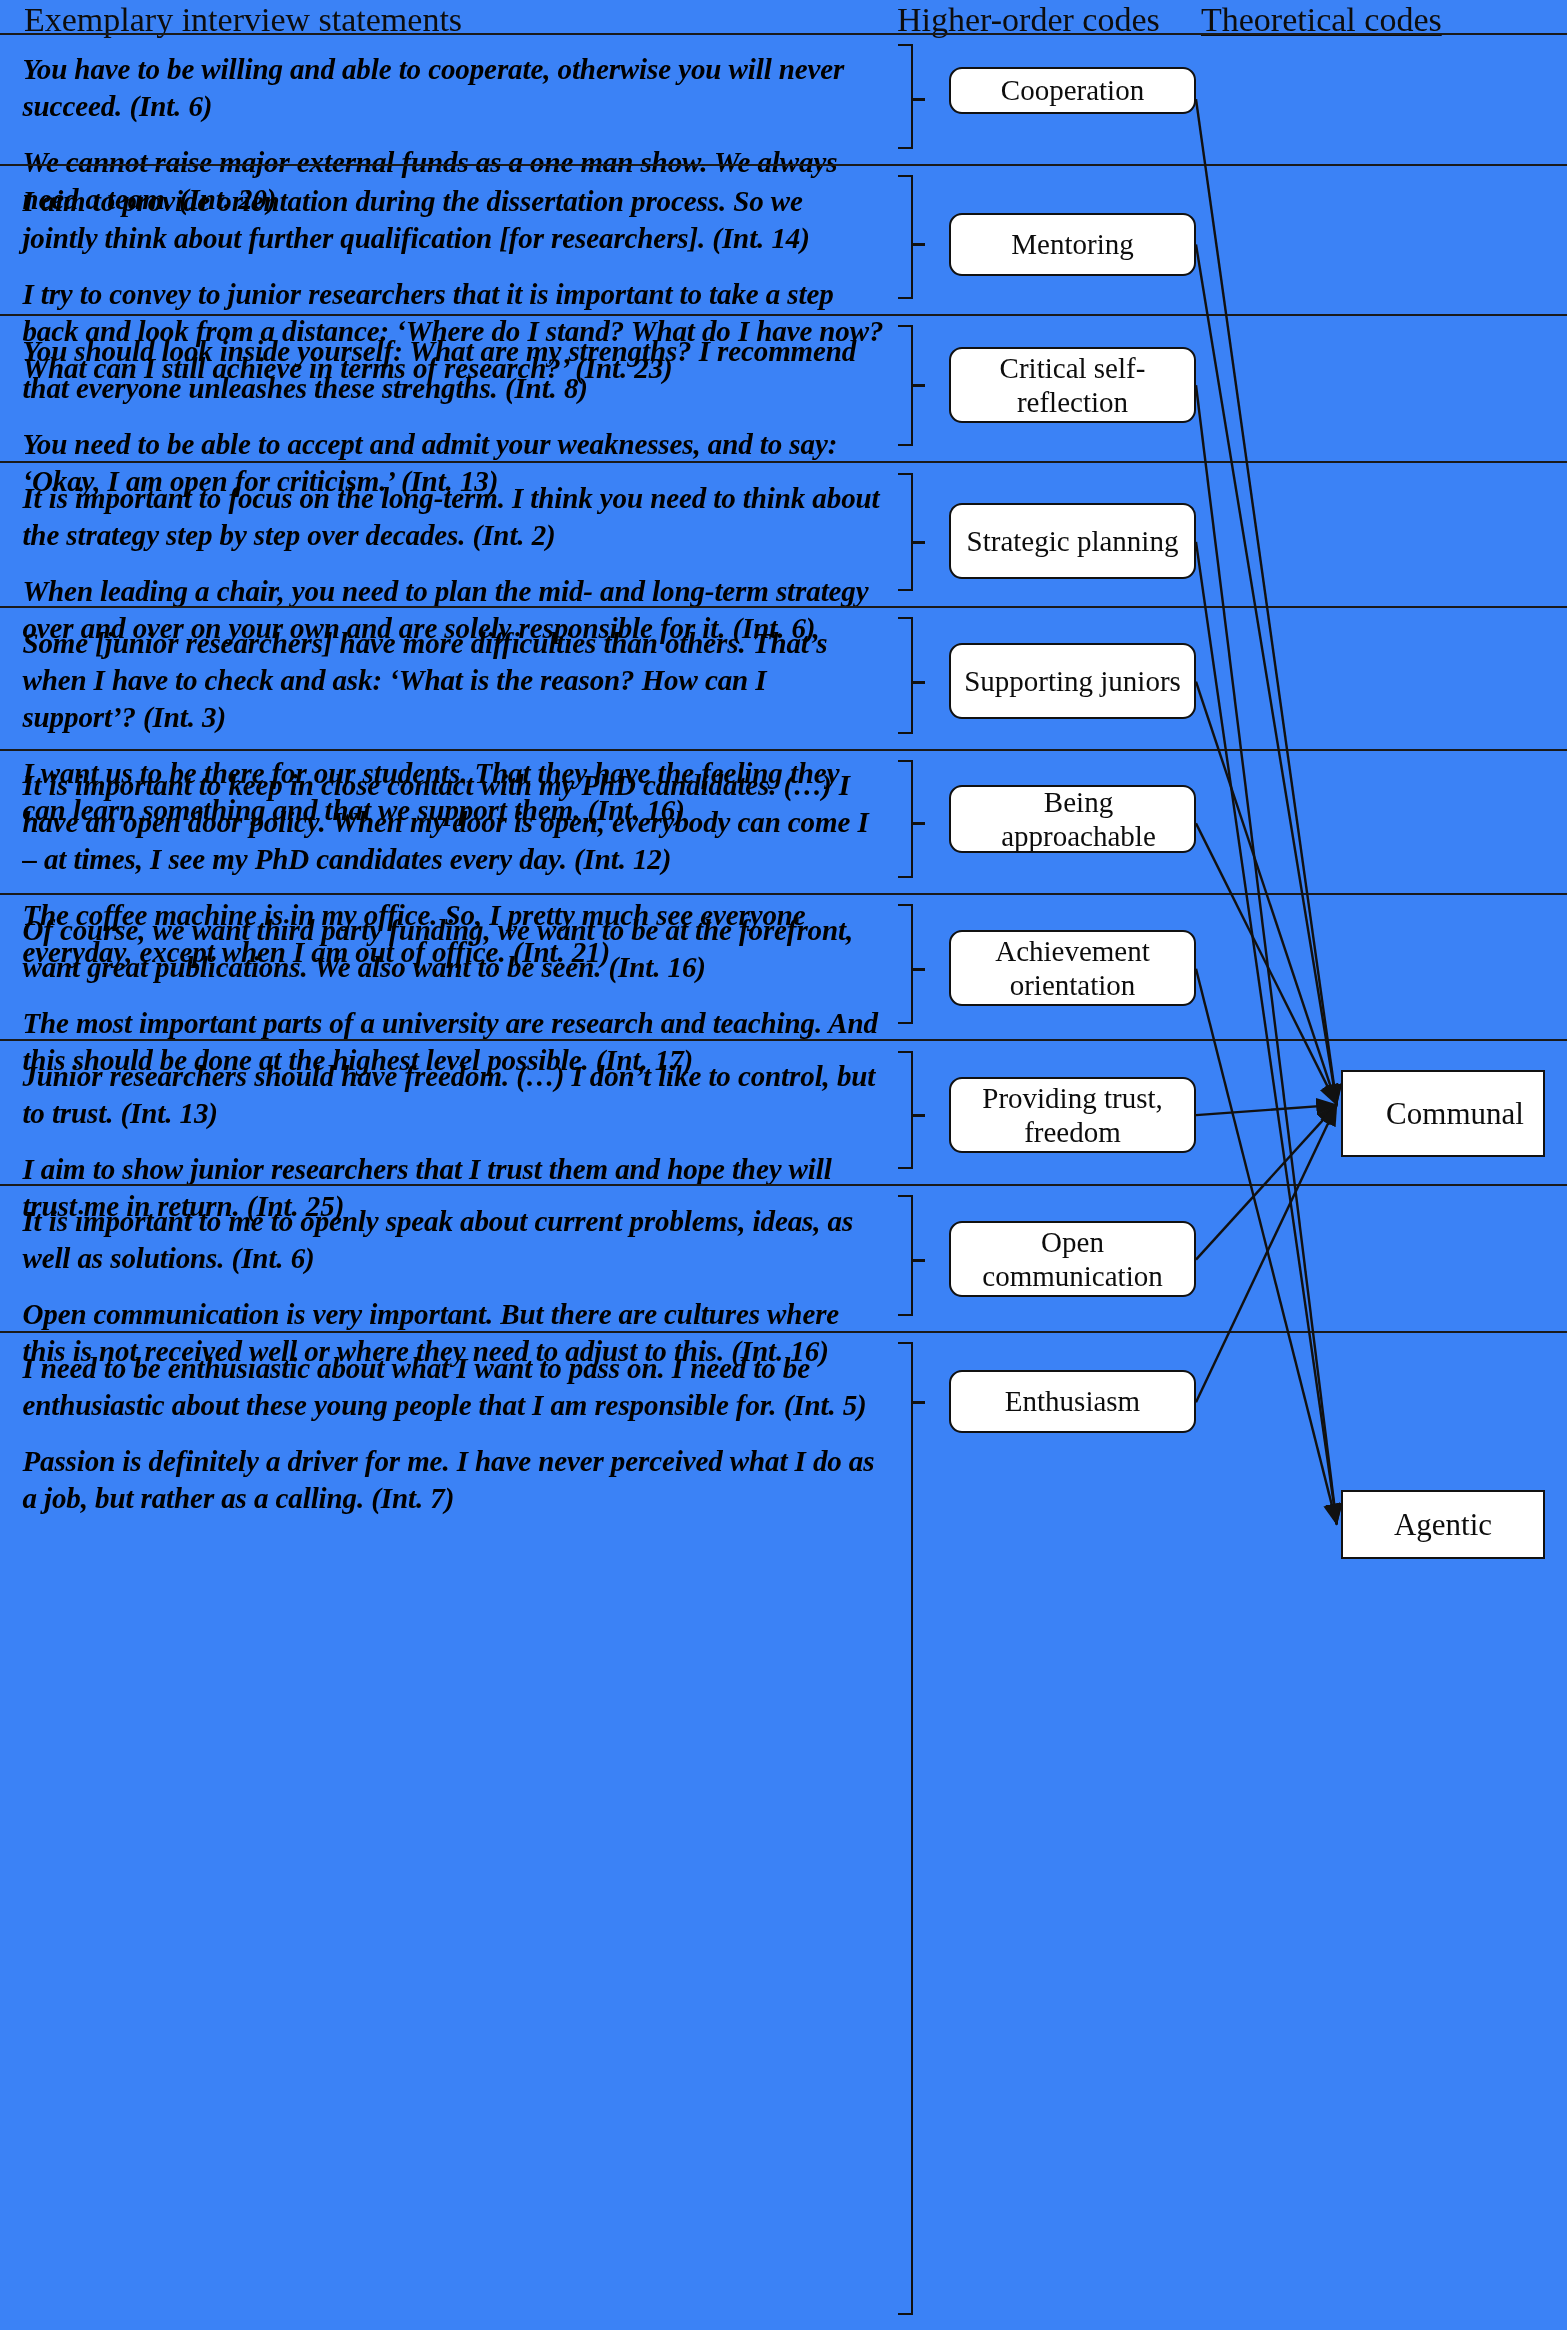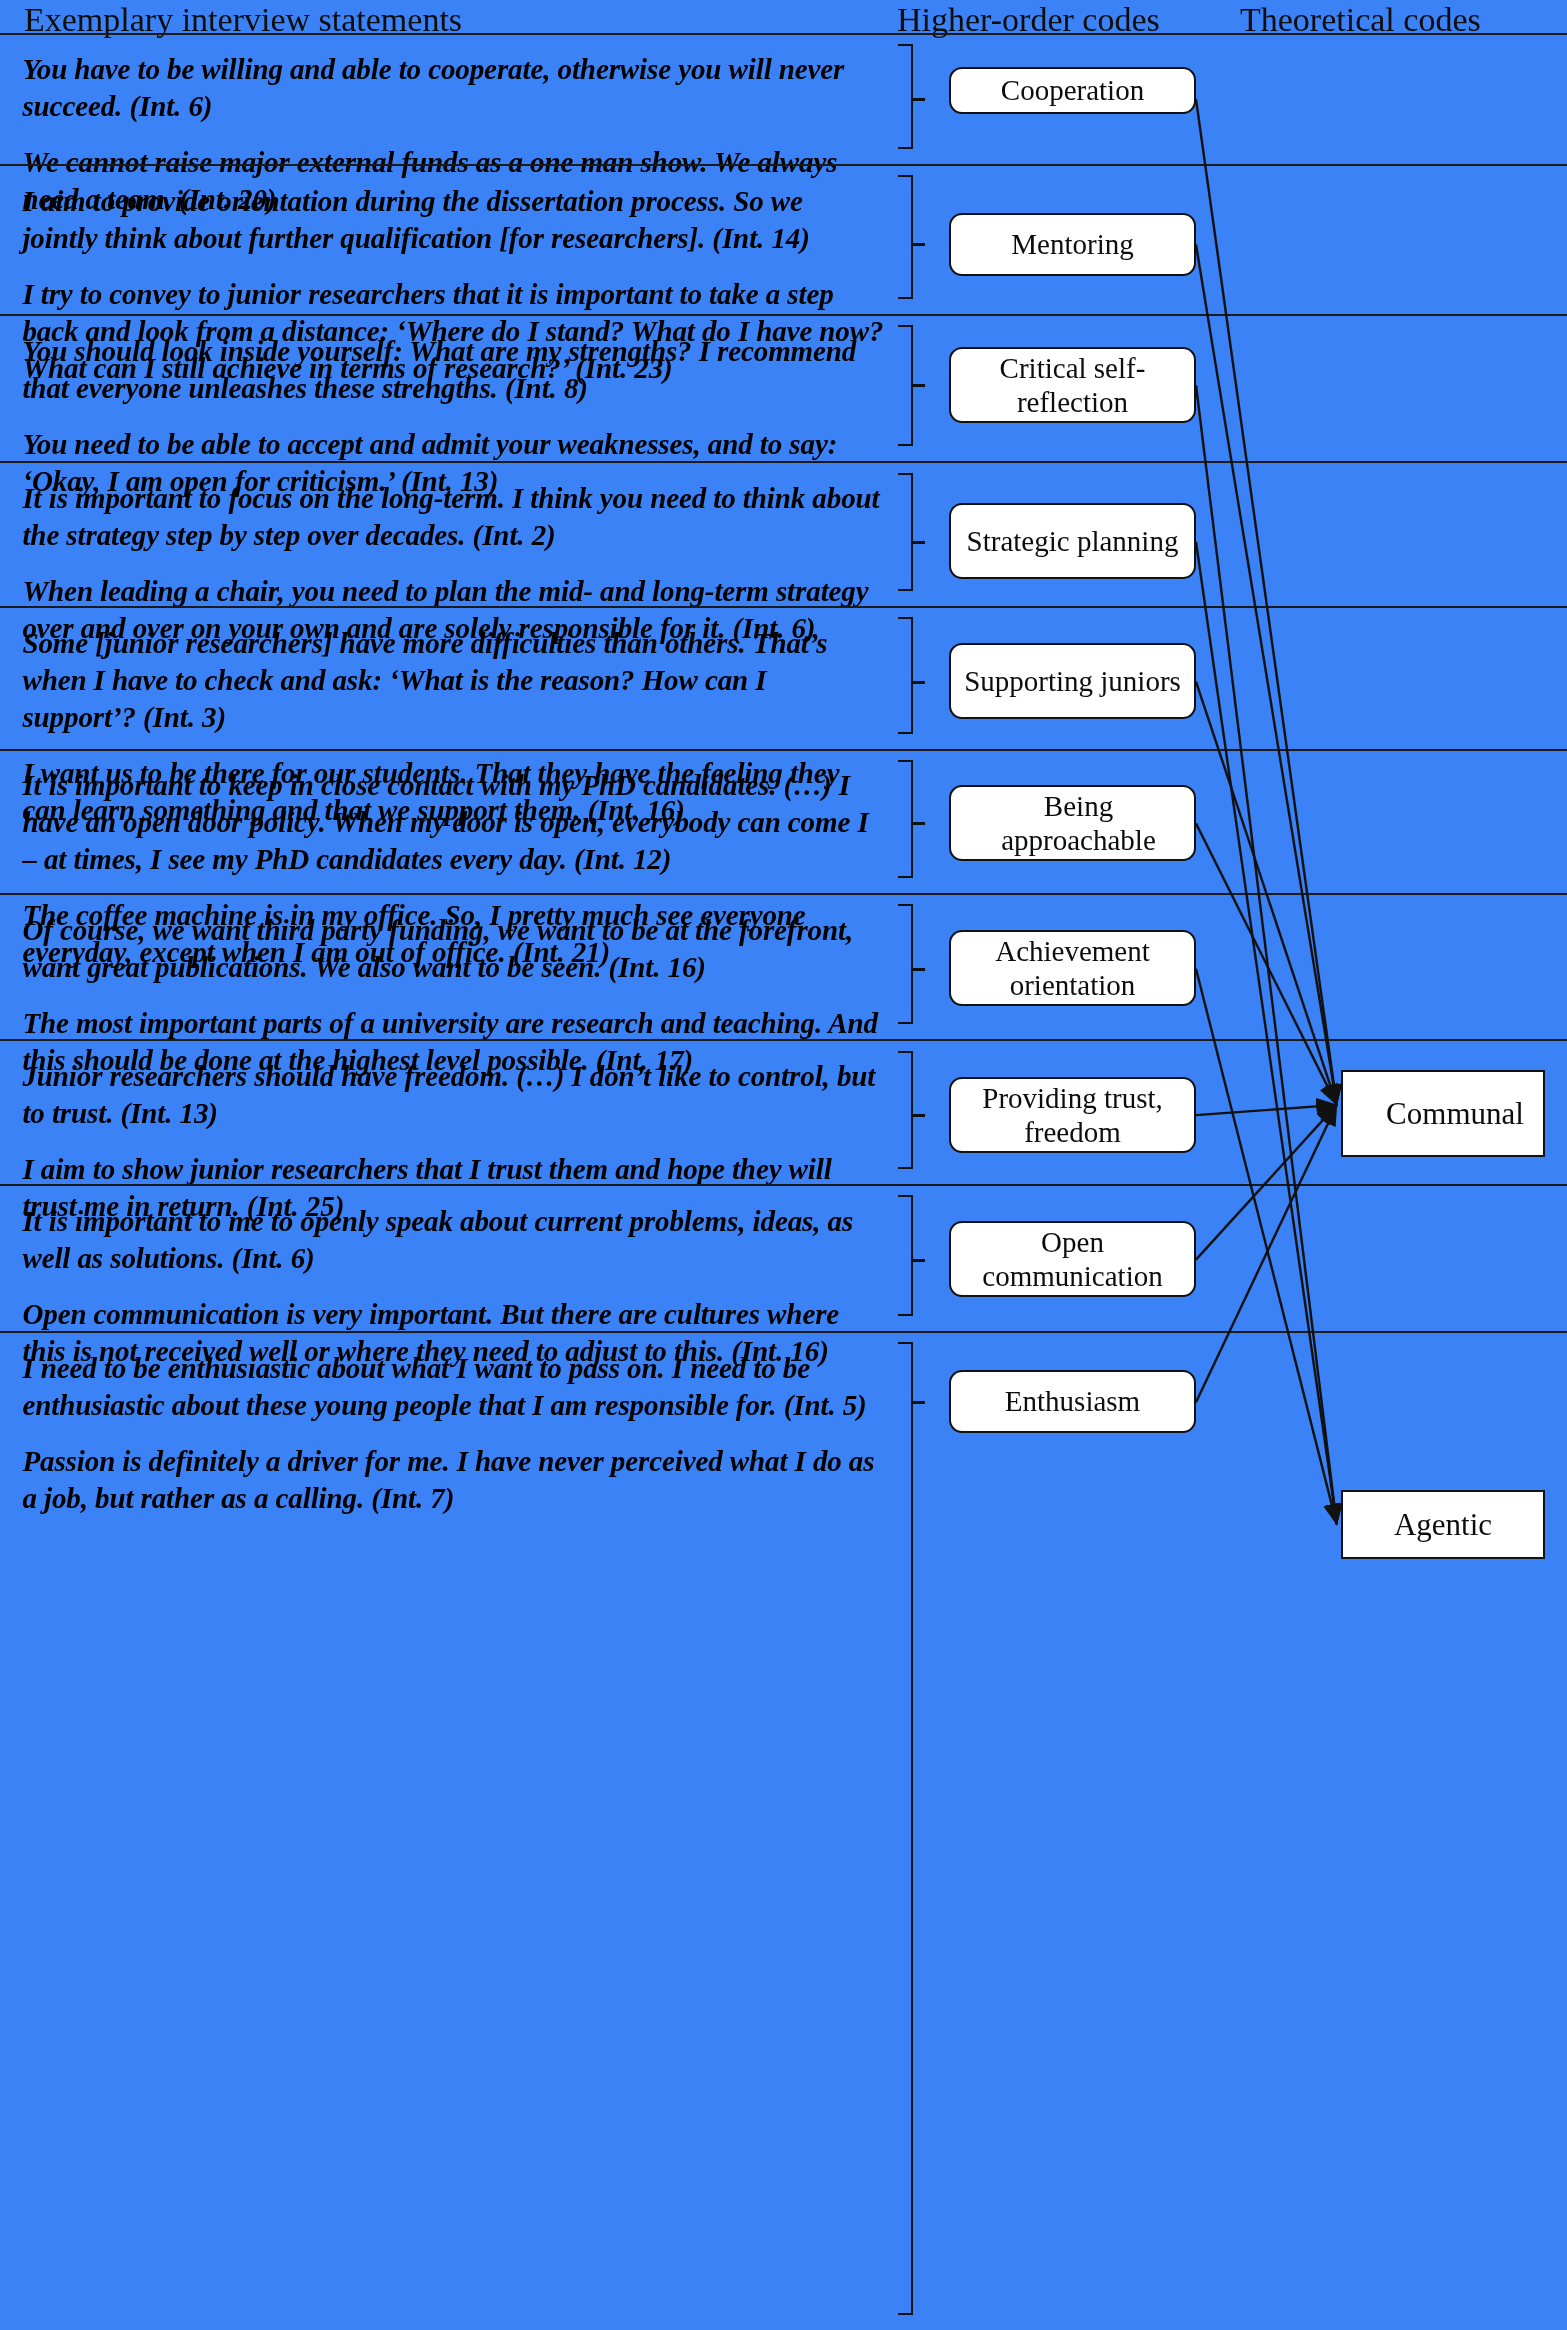--- a/index.html
+++ b/index.html
@@ -22,21 +22,21 @@
   
   .col-header {
     position: absolute;
     font-size: 34px;
     line-height: 1.05;
     white-space: nowrap;
     color: #0d0d0d;
   }
   #hdr-statements { left: 24px;  top: 1.9px; }
   #hdr-higher     { left: 897px; top: 1.9px; }
-  #hdr-theory     { left: 1240px; top: 1.9px; }
+  #hdr-theory     { left: 1201px; top: 1.9px; text-decoration: underline; }
 
   
   .row {
     position: absolute;
     left: 0;
     width: 1567px;
     box-sizing: border-box;
     border-top: 2.8px solid #1a1a1a;
   }
   .row.first { border-top: 2.8px solid #1a1a1a; }
@@ -171,21 +171,21 @@
       <div class="bracket" style="top: 617px; height: 117px;"></div>
       <div class="bracket-nub" style="top: 681px;"></div>
       <div class="code-box" style="top: 643px; height: 76px;">Supporting juniors</div>
       <div class="row" style="top: 749px; height: 144px;"></div>
       <div class="quotes" style="top: 754px;">
         <p class="quote">It is important to keep in close contact with my PhD candidates. (…) I have an open door policy. When my door is open, everybody can come I – at times, I see my PhD candidates every day. (Int. 12)</p>
         <p class="quote">The coffee machine is in my office. So, I pretty much see everyone everyday, except when I am out of office. (Int. 21)</p>
       </div>
       <div class="bracket" style="top: 760px; height: 118px;"></div>
       <div class="bracket-nub" style="top: 822px;"></div>
-      <div class="code-box" style="top: 785px; height: 76px; padding-left: 12px;">Being approachable</div>
+      <div class="code-box" style="top: 785px; height: 68px; padding-left: 12px;">Being approachable</div>
       <div class="row" style="top: 893px; height: 146px;"></div>
       <div class="quotes" style="top: 899px;">
         <p class="quote">Of course, we want third party funding, we want to be at the forefront, want great publications. We also want to be seen. (Int. 16)</p>
         <p class="quote">The most important parts of a university are research and teaching. And this should be done at the highest level possible. (Int. 17)</p>
       </div>
       <div class="bracket" style="top: 904px; height: 120px;"></div>
       <div class="bracket-nub" style="top: 968px;"></div>
       <div class="code-box" style="top: 930px; height: 76px;">Achievement orientation</div>
       <div class="row" style="top: 1039px; height: 144px;"></div>
       <div class="quotes" style="top: 1045px;">

